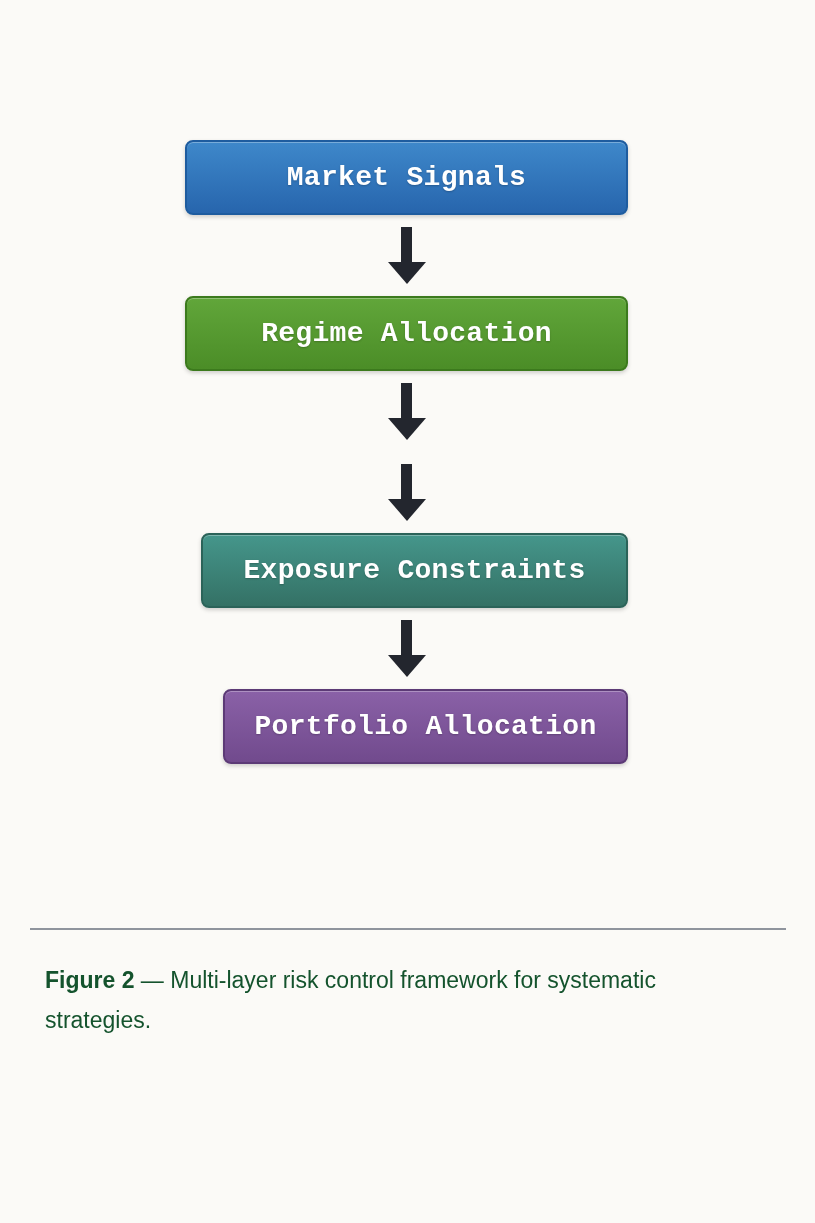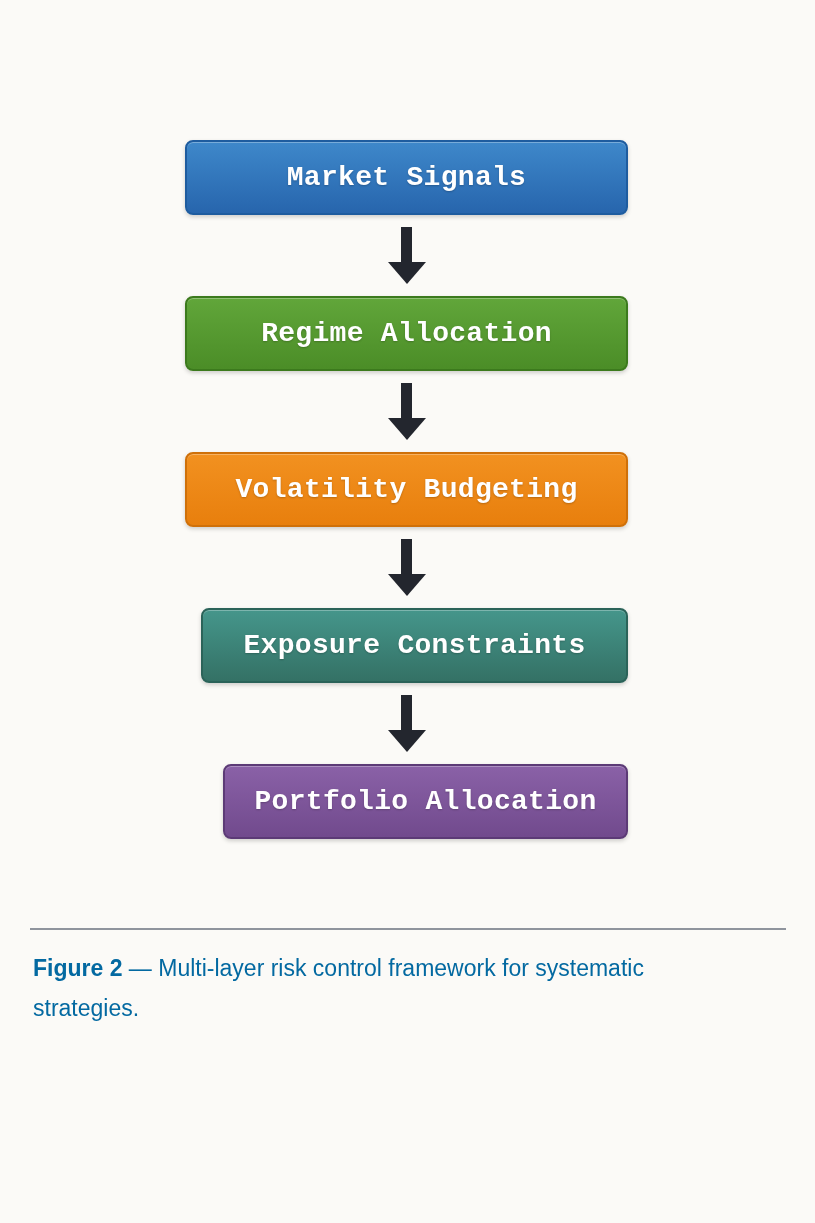--- a/index.html
+++ b/index.html
@@ -69,24 +69,24 @@
     height: 2px;
     border: none;
     margin: 0;
     padding: 0;
   }
   .caption {
     position: absolute;
     top: 948px;
     left: 33px;
     width: 700px;
-    margin: 0;
+    margin: 12px;
     font-size: 23px;
     line-height: 40px;
-    color: #0369a1;
+    color: #14532d;
   }
   .caption strong {
     font-weight: bold;
   }
 </style>
 </head>
 <body>
 
 <div class="flowchart" id="flowchart">
     <div class="node" style="background: linear-gradient(rgb(62, 136, 202), rgb(39, 101, 173)); border-color: rgb(30, 92, 159);">
@@ -100,23 +100,20 @@
     </div>
     <div class="node" style="background: linear-gradient(rgb(97, 166, 58), rgb(75, 141, 39)); border-color: rgb(60, 122, 29);">
       <span>Regime Allocation</span>
     </div>
     <div class="arrow-gap">
       <div class="arrow">
         <div class="arrow-shaft" style="background: rgb(35, 38, 46);"></div>
         <div class="arrow-head" style="border-top-color: rgb(35, 38, 46);"></div>
       </div>
     </div>
-    <div class="node" style="background: linear-gradient(rgb(242, 145, 32), rgb(232, 127, 13)); border-color: rgb(207, 112, 9);">
-      <span>Volatility Budgeting</span>
-    </div>
     <div class="arrow-gap">
       <div class="arrow">
         <div class="arrow-shaft" style="background: rgb(35, 38, 46);"></div>
         <div class="arrow-head" style="border-top-color: rgb(35, 38, 46);"></div>
       </div>
     </div>
     <div class="node" style="background: linear-gradient(rgb(69, 150, 139), rgb(52, 113, 101)); border-color: rgb(43, 99, 89); margin-left: 16px;">
       <span>Exposure Constraints</span>
     </div>
     <div class="arrow-gap">

